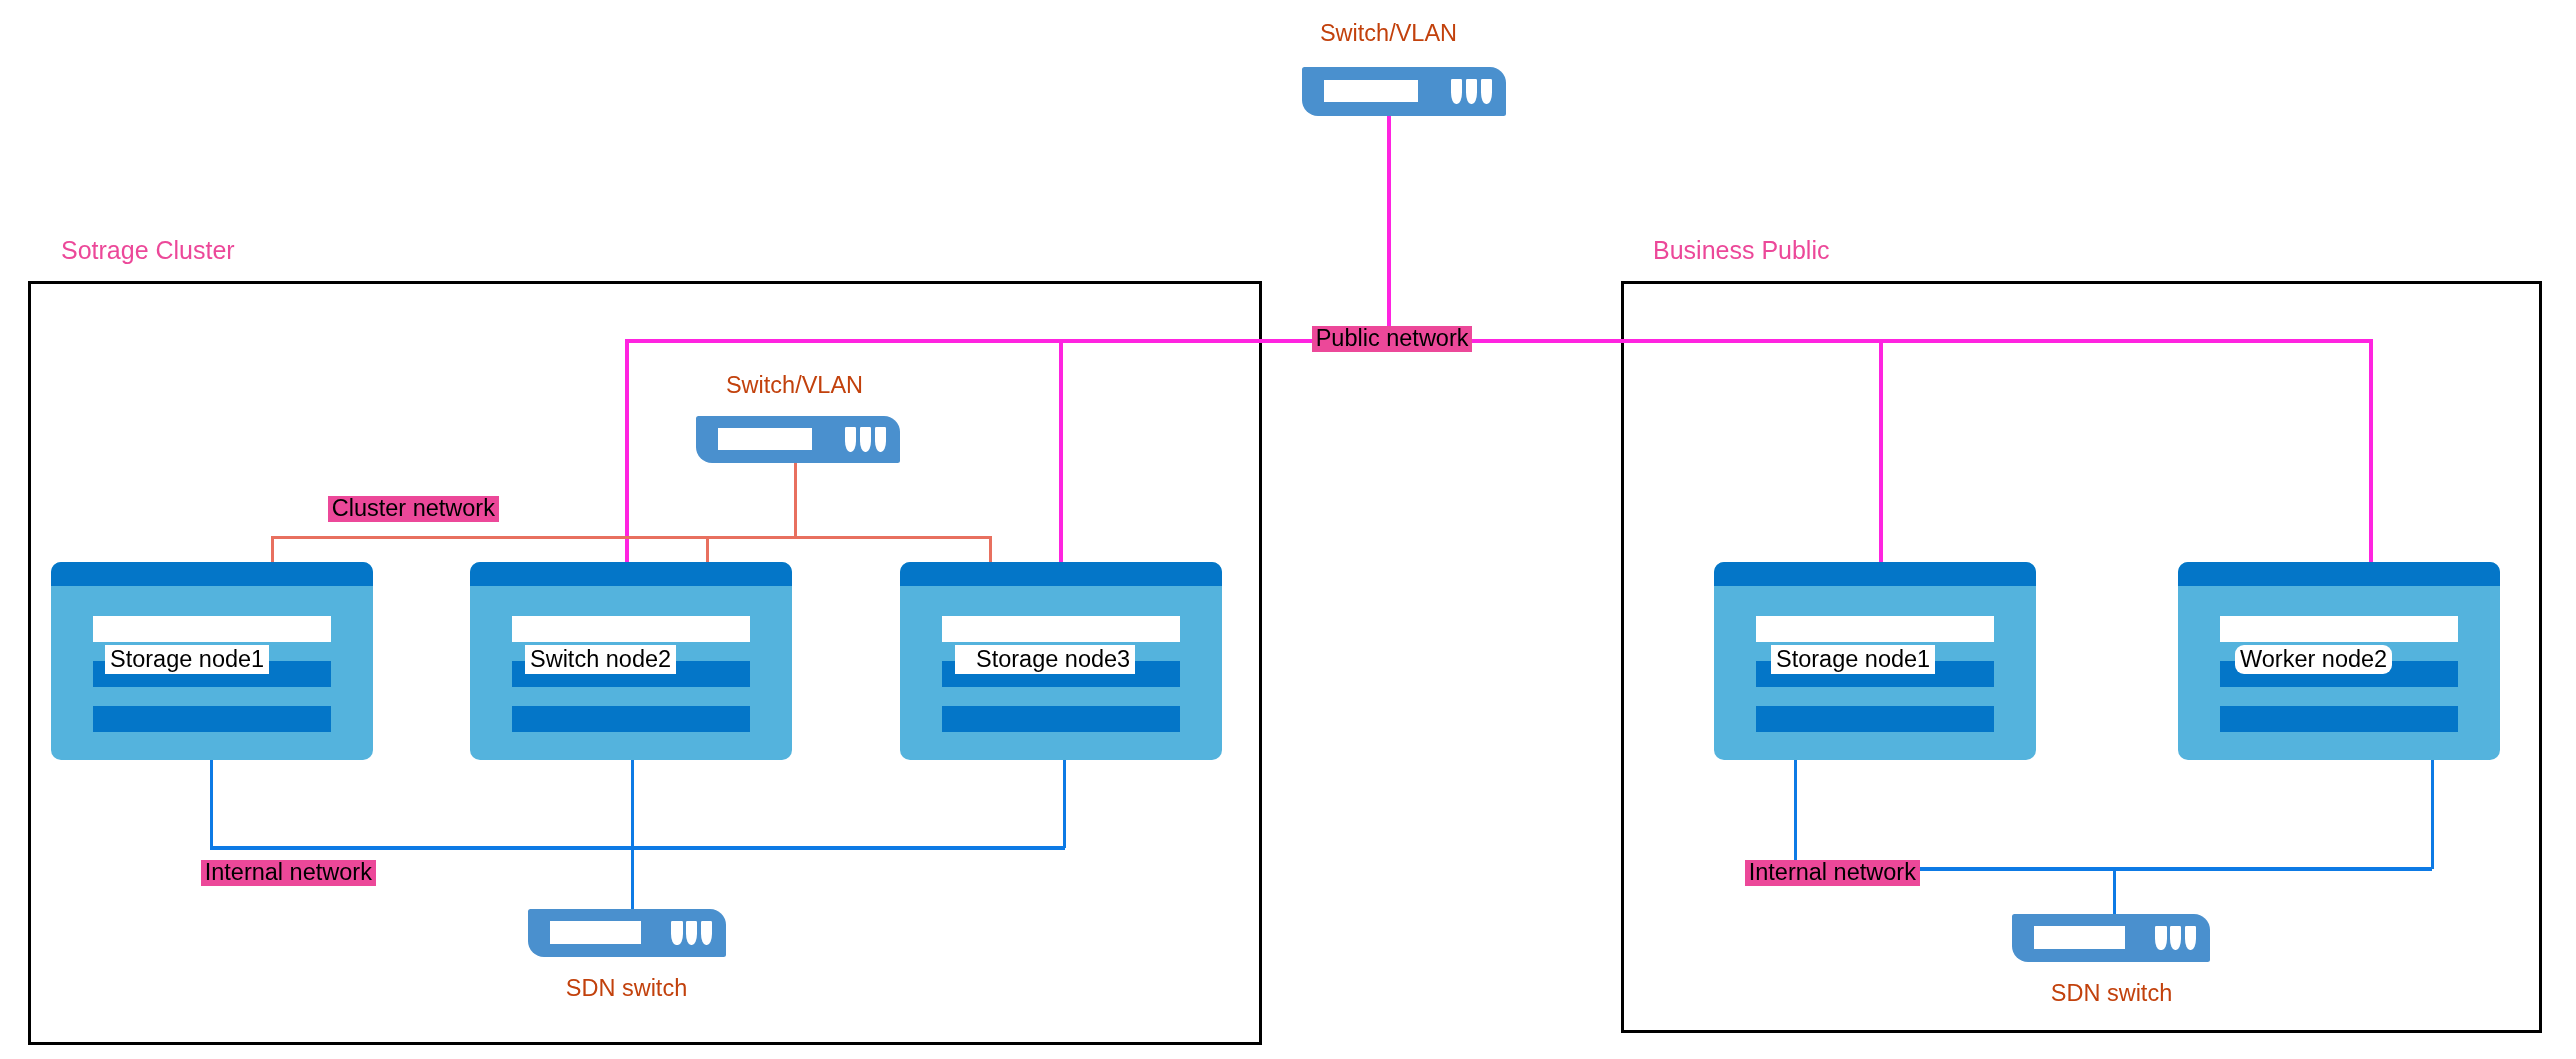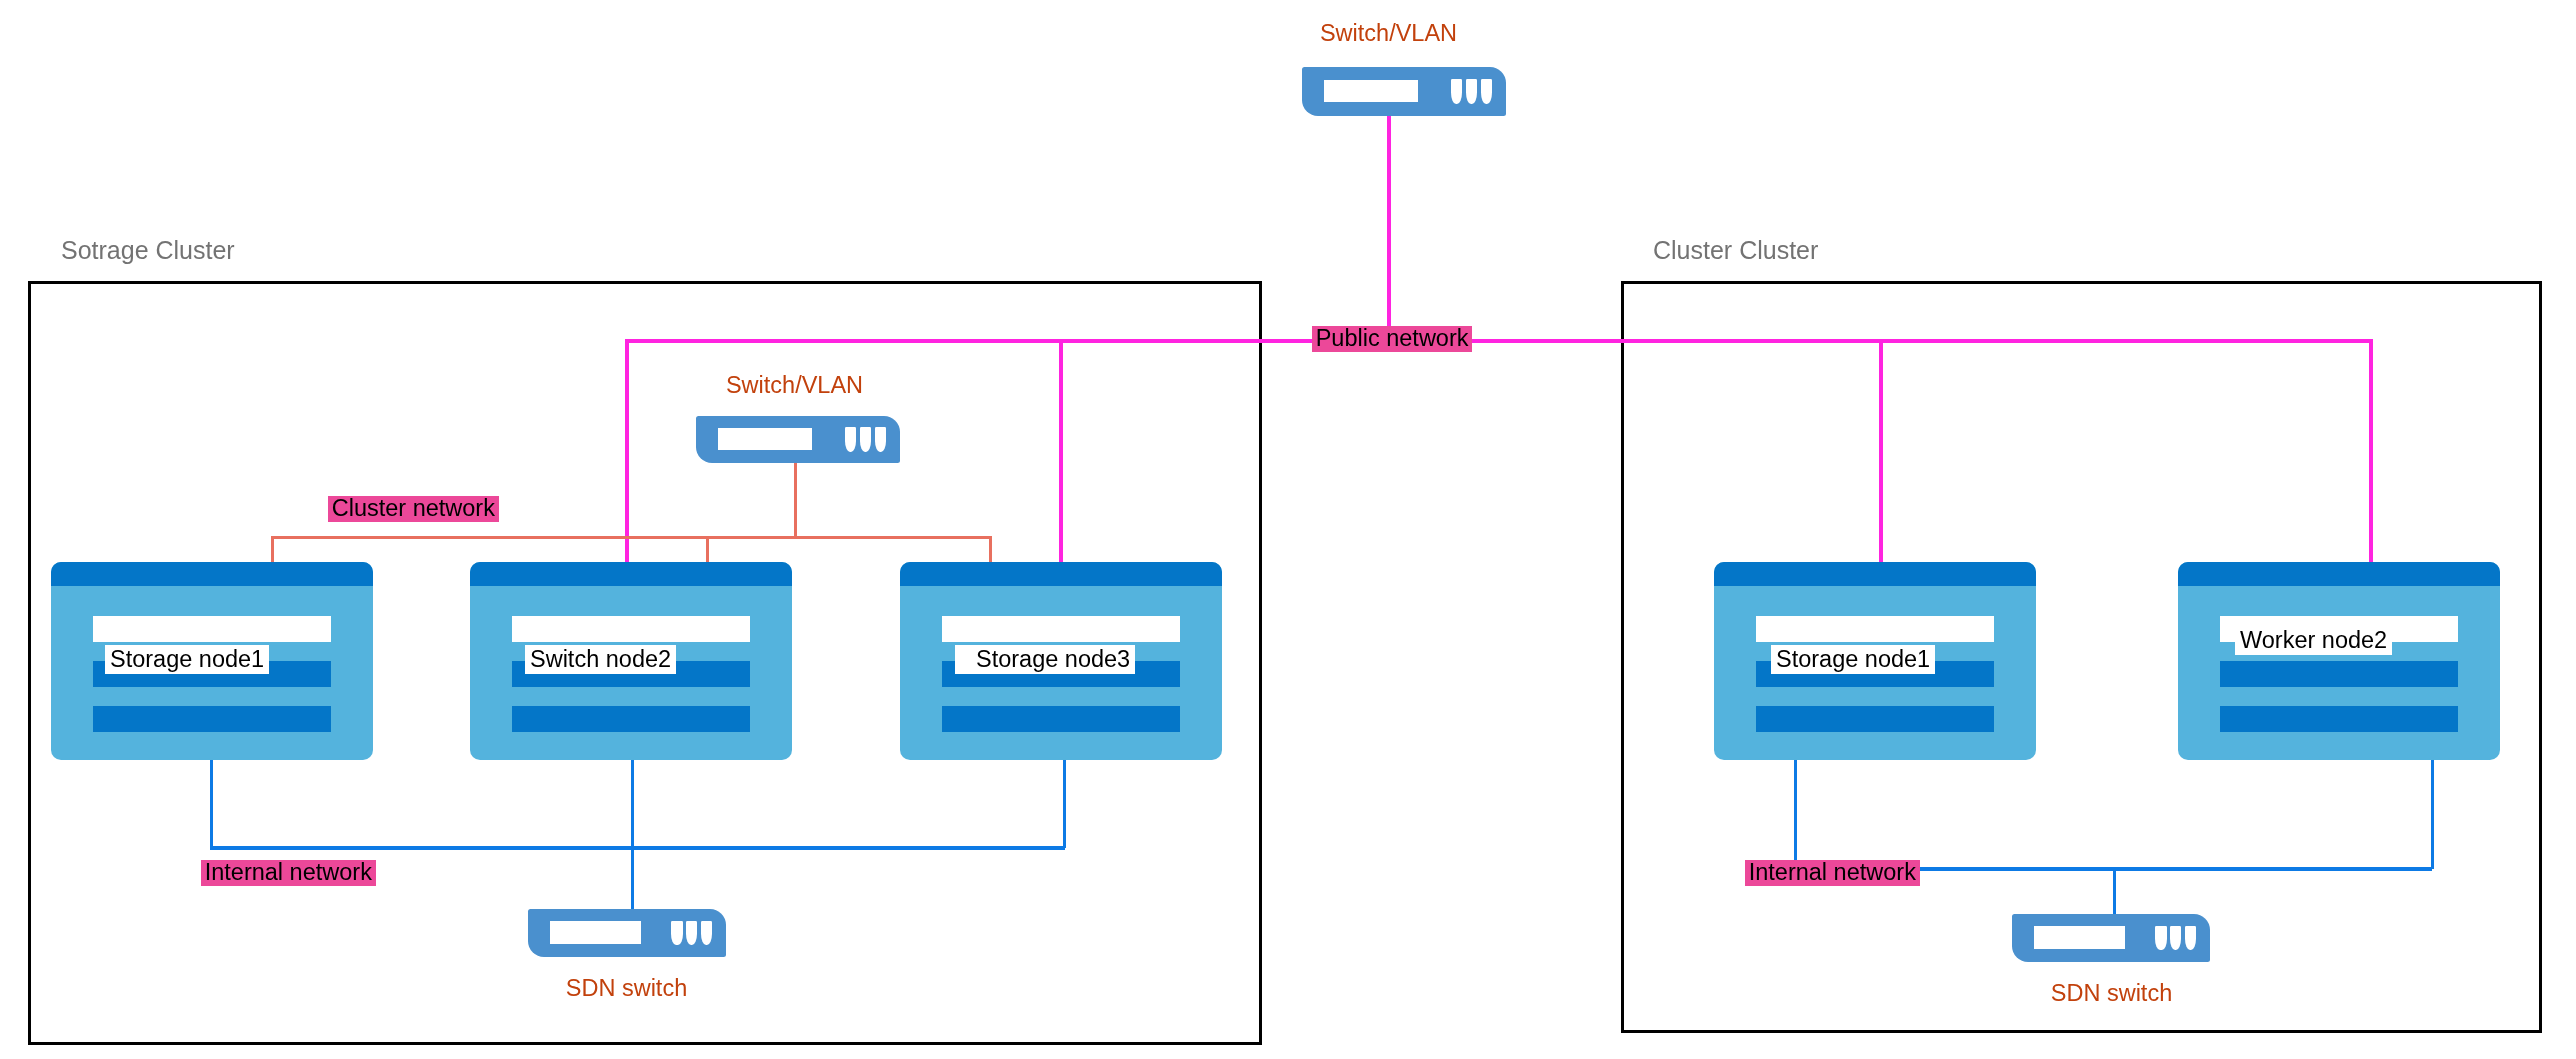--- a/index.html
+++ b/index.html
@@ -22,21 +22,21 @@
   
   .cluster-box {
     position: absolute;
     border: 3.7px solid #000000;
     background: transparent;
     box-sizing: border-box;
   }
   .cluster-title {
     position: absolute;
     font-size: 25px;
-    color: #737373;
+    color: #ec4899;
     white-space: nowrap;
     line-height: 1;
   }
 
   
   .line { position: absolute; }
   .line-h { height: 0; border-top-style: solid; }
   .line-v { width: 0; border-left-style: solid; }
 
   
@@ -125,21 +125,21 @@
 </style>
 </head>
 <body>
 
 <div id="stage">
 
   <div class="cluster-box" style="left:28px; top:281px; width:1234px; height:764px;"></div>
   <div class="cluster-title" style="left:61px; top:238px;">Sotrage Cluster</div>
 
   <div class="cluster-box" style="left:1621px; top:281px; width:921px; height:752px;"></div>
-  <div class="cluster-title" style="left:1653px; top:238px;">Cluster Cluster</div>
+  <div class="cluster-title" style="left:1653px; top:238px;">Business Public</div>
 
   <div class="line line-v" style="left:1387px; top:114px; height:226px; border-left-width:4.3px; border-left-color:#ff23e0;"></div>
 
   <div class="line line-h" style="left:625px; top:339px; width:1748px; border-top-width:4.3px; border-top-color:#ff23e0;"></div>
 
   <div class="line line-v" style="left:625px; top:339px; height:225px; border-left-width:4.3px; border-left-color:#ff23e0;"></div>
   <div class="line line-v" style="left:1059px; top:339px; height:225px; border-left-width:4.3px; border-left-color:#ff23e0;"></div>
 
   <div class="line line-v" style="left:1879px; top:339px; height:225px; border-left-width:4.3px; border-left-color:#ff23e0;"></div>
   <div class="line line-v" style="left:2369px; top:339px; height:225px; border-left-width:4.3px; border-left-color:#ff23e0;"></div>
@@ -237,16 +237,16 @@
     <div class="srv-slot slot-blue" style="top:144px;"></div>
   </div>
   <div class="server-label" style="left:1771px; top:645px;">Storage node1</div>
 
   <div class="server" style="left:2178px; top:562px; width:322px; height:198px;">
     <div class="srv-head"></div>
     <div class="srv-slot slot-white" style="top:54px;"></div>
     <div class="srv-slot slot-blue" style="top:99px;"></div>
     <div class="srv-slot slot-blue" style="top:144px;"></div>
   </div>
-  <div class="server-label" style="left:2235px; top:626px;">Worker node2</div>
+  <div class="server-label" style="left:2235px; top:645px;border-radius:9px;">Worker node2</div>
 
 </div>
 
 
 </body></html>

